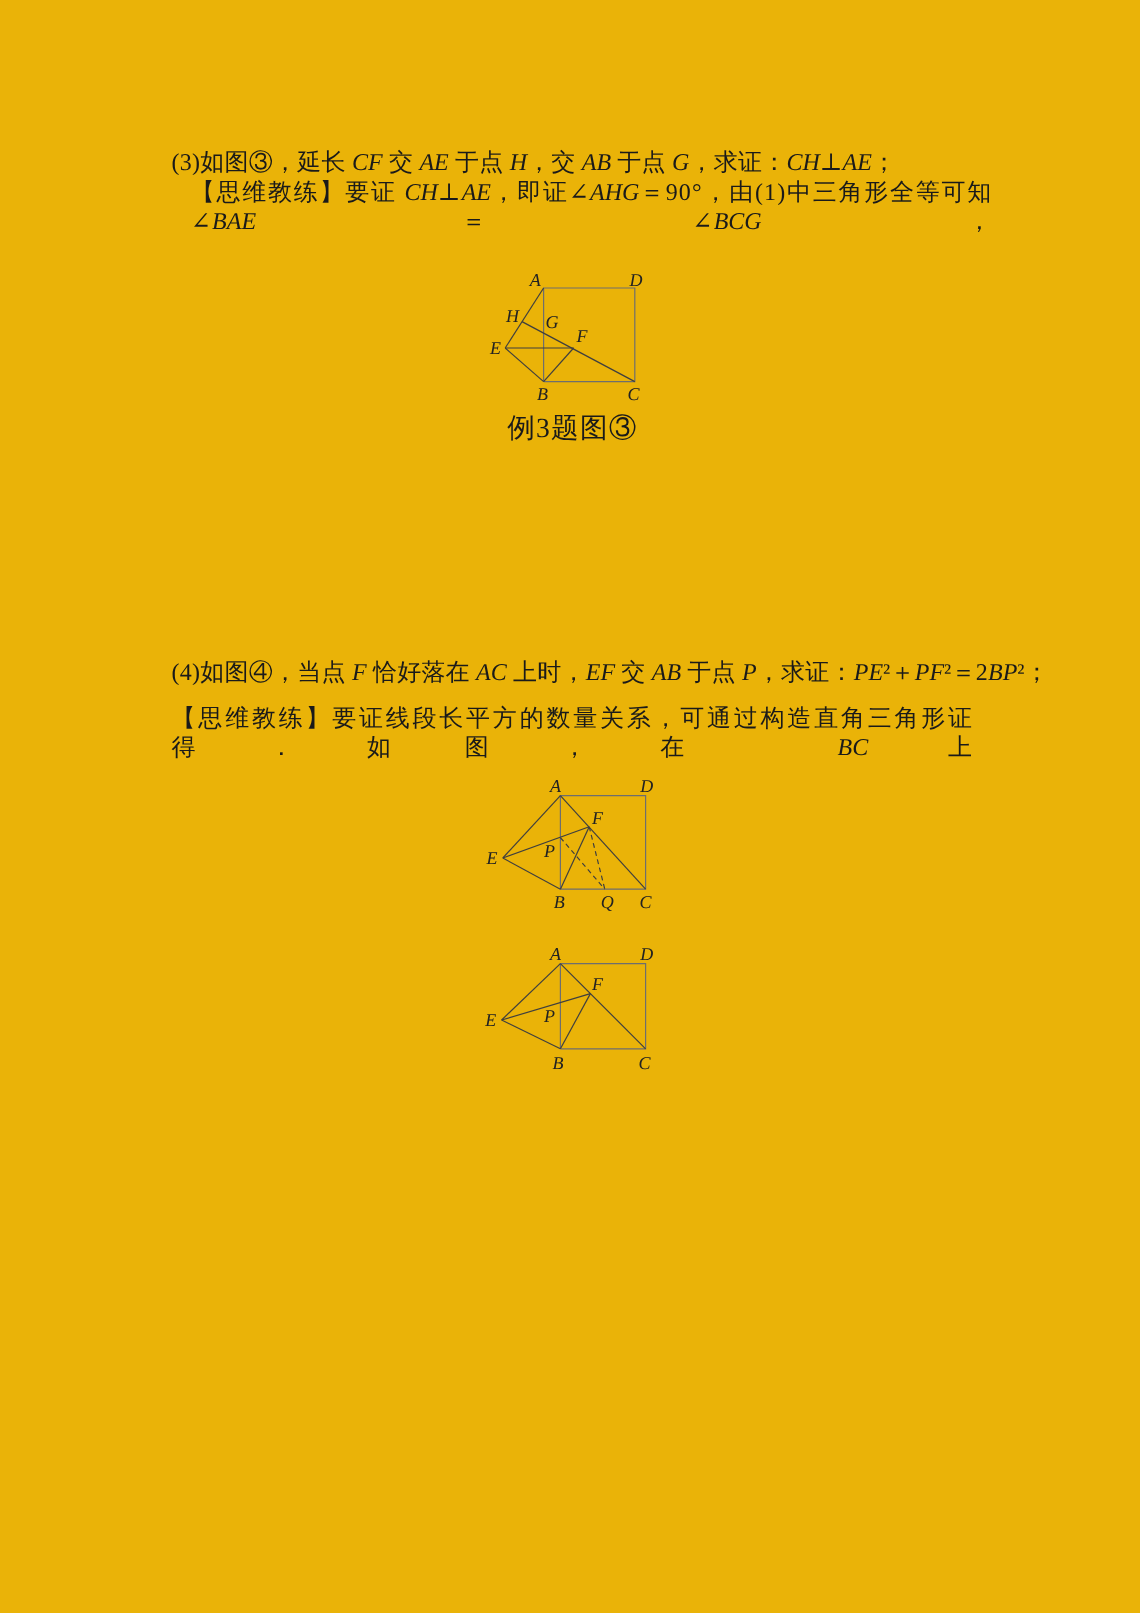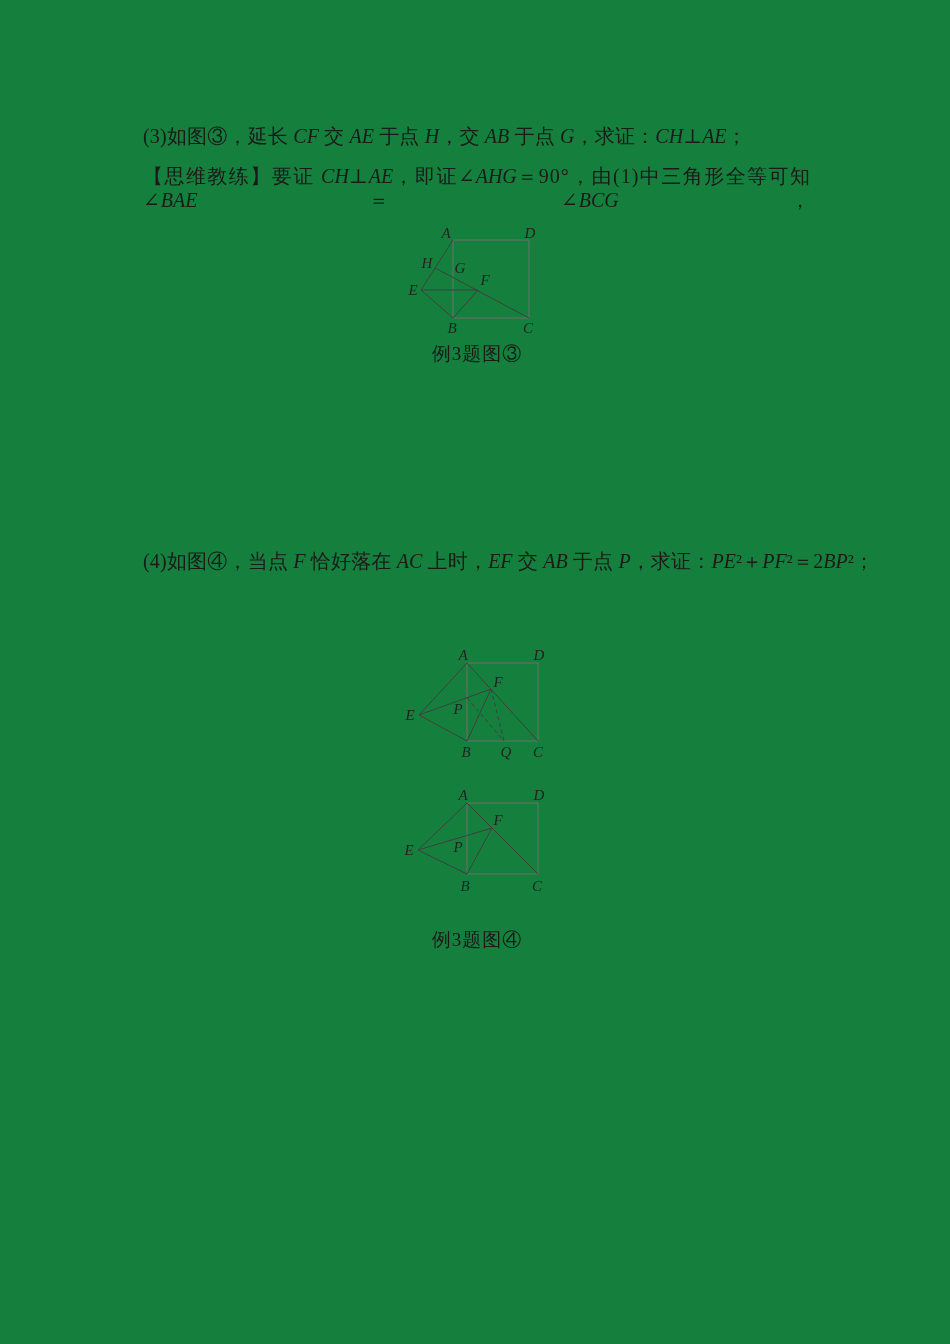--- a/index.html
+++ b/index.html
@@ -1,46 +1,46 @@
 <!DOCTYPE html>
 <html><head>
 <meta charset="utf-8">
 <style>
   html,body{margin:0;padding:0;background:#ffffff;}
   .page{
-    position:relative;width:950px;height:1344px;background:#15803d;overflow:hidden;
+    position:relative;width:950px;height:1344px;background:#eab308;overflow:hidden;
     font-family:"Liberation Serif","DejaVu Serif",serif;color:#1a1a1a;
   }
   .tline{
     position:absolute;left:143px;width:668px;font-size:20px;line-height:24px;
     white-space:nowrap;letter-spacing:0.2px;
   }
   .tline i{font-family:"Liberation Serif","DejaVu Serif",serif;font-style:italic;letter-spacing:0;}
   .just{
     white-space:normal;text-align:justify;text-align-last:justify;letter-spacing:1px;
   }
   .caption{
-    position:absolute;left:143px;width:668px;text-align:center;font-size:19px;letter-spacing:1px;
+    position:absolute;left:143px;width:668px;text-align:center;font-size:23px;letter-spacing:1px;
   }
   .fig{position:absolute;}
   .fig line, .fig polyline{stroke:#3f3f3f;stroke-width:1;fill:none;}
   .fig .sq{stroke:#6e6e6e;}
   .fig .dash{stroke-dasharray:4 3;}
   .fig text{
     font-family:"Liberation Serif","DejaVu Serif",serif;font-style:italic;
     font-size:15px;fill:#222;text-anchor:middle;
   }
 </style>
 </head>
 <body>
 
 <div class="page">
 
   <div class="tline" style="top:124px;">(3)如图③，延长 <i>CF</i> 交 <i>AE</i> 于点 <i>H</i>，交 <i>AB</i> 于点 <i>G</i>，求证：<i>CH</i>⊥<i>AE</i>；</div>
-  <div class="tline just" style="top:164px;">【思维教练】要证 <i>CH</i>⊥<i>AE</i>，即证∠<i>AHG</i>＝90°，由(1)中三角形全等可知∠<i>BAE</i>＝∠<i>BCG</i>，</div>
+  <div class="tline just" style="top:149px;margin-left:16px;">【思维教练】要证 <i>CH</i>⊥<i>AE</i>，即证∠<i>AHG</i>＝90°，由(1)中三角形全等可知∠<i>BAE</i>＝∠<i>BCG</i>，</div>
 
   <svg class="fig" style="left:403px;top:226px;" width="148" height="114" viewBox="403 226 148 114">
     <polyline class="sq" points="453,318 453,240 529,240 529,318 453,318"></polyline>
     <line x1="453" y1="240" x2="421" y2="290"></line>
     <line x1="421" y1="290" x2="453" y2="318"></line>
     <line x1="421" y1="290" x2="478" y2="290"></line>
     <line x1="453" y1="318" x2="478" y2="290"></line>
     <line x1="529" y1="318" x2="435" y2="268"></line>
     <text x="446" y="238">A</text>
     <text x="530" y="238">D</text>
@@ -48,20 +48,21 @@
     <text x="460" y="273">G</text>
     <text x="485" y="285">F</text>
     <text x="413" y="295">E</text>
     <text x="452" y="333">B</text>
     <text x="528" y="333">C</text>
   </svg>
 
   <div class="caption" style="top:341px;">例3题图③</div>
 
   <div class="tline" style="top:549px;">(4)如图④，当点 <i>F</i> 恰好落在 <i>AC</i> 上时，<i>EF</i> 交 <i>AB</i> 于点 <i>P</i>，求证：<i>PE</i>²＋<i>PF</i>²＝2<i>BP</i>²；</div>
+  <div class="tline just" style="top:587px;">【思维教练】要证线段长平方的数量关系，可通过构造直角三角形证得．如图，在 <i>BC</i> 上</div>
 
   <svg class="fig" style="left:398px;top:648px;" width="154" height="114" viewBox="398 648 154 114">
     <polyline class="sq" points="467,741 467,663 538,663 538,741 467,741"></polyline>
     <line x1="467" y1="663" x2="538" y2="741"></line>
     <line x1="419" y1="715" x2="467" y2="663"></line>
     <line x1="419" y1="715" x2="467" y2="741"></line>
     <line x1="419" y1="715" x2="491" y2="689"></line>
     <line x1="467" y1="741" x2="491" y2="689"></line>
     <line class="dash" x1="467" y1="698" x2="504" y2="741"></line>
     <line class="dash" x1="491" y1="689" x2="504" y2="741"></line>
@@ -84,15 +85,14 @@
     <line x1="467" y1="874" x2="492" y2="828"></line>
     <text x="463" y="800">A</text>
     <text x="539" y="800">D</text>
     <text x="409" y="855">E</text>
     <text x="498" y="825">F</text>
     <text x="458" y="852">P</text>
     <text x="465" y="891">B</text>
     <text x="537" y="891">C</text>
   </svg>
 
-  <div class="caption" style="top:927px;">例3题图④</div>
 
 </div>
 
 </body></html>

